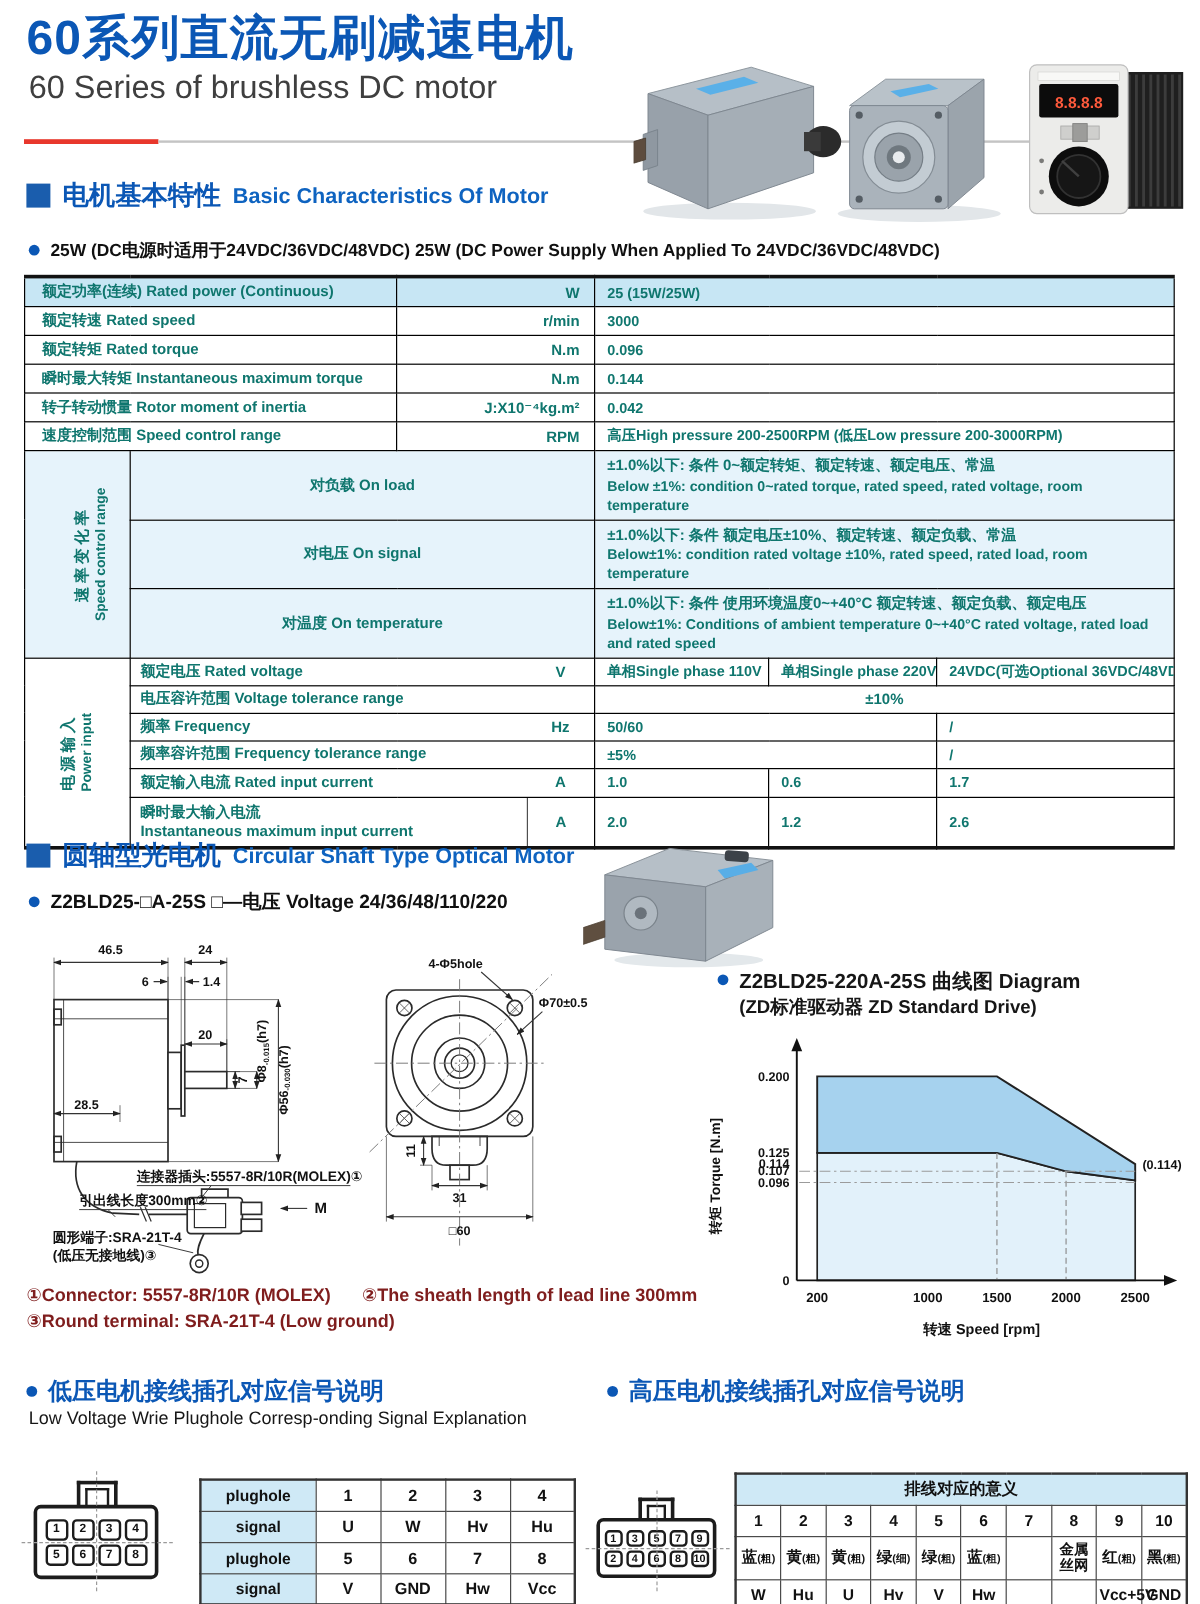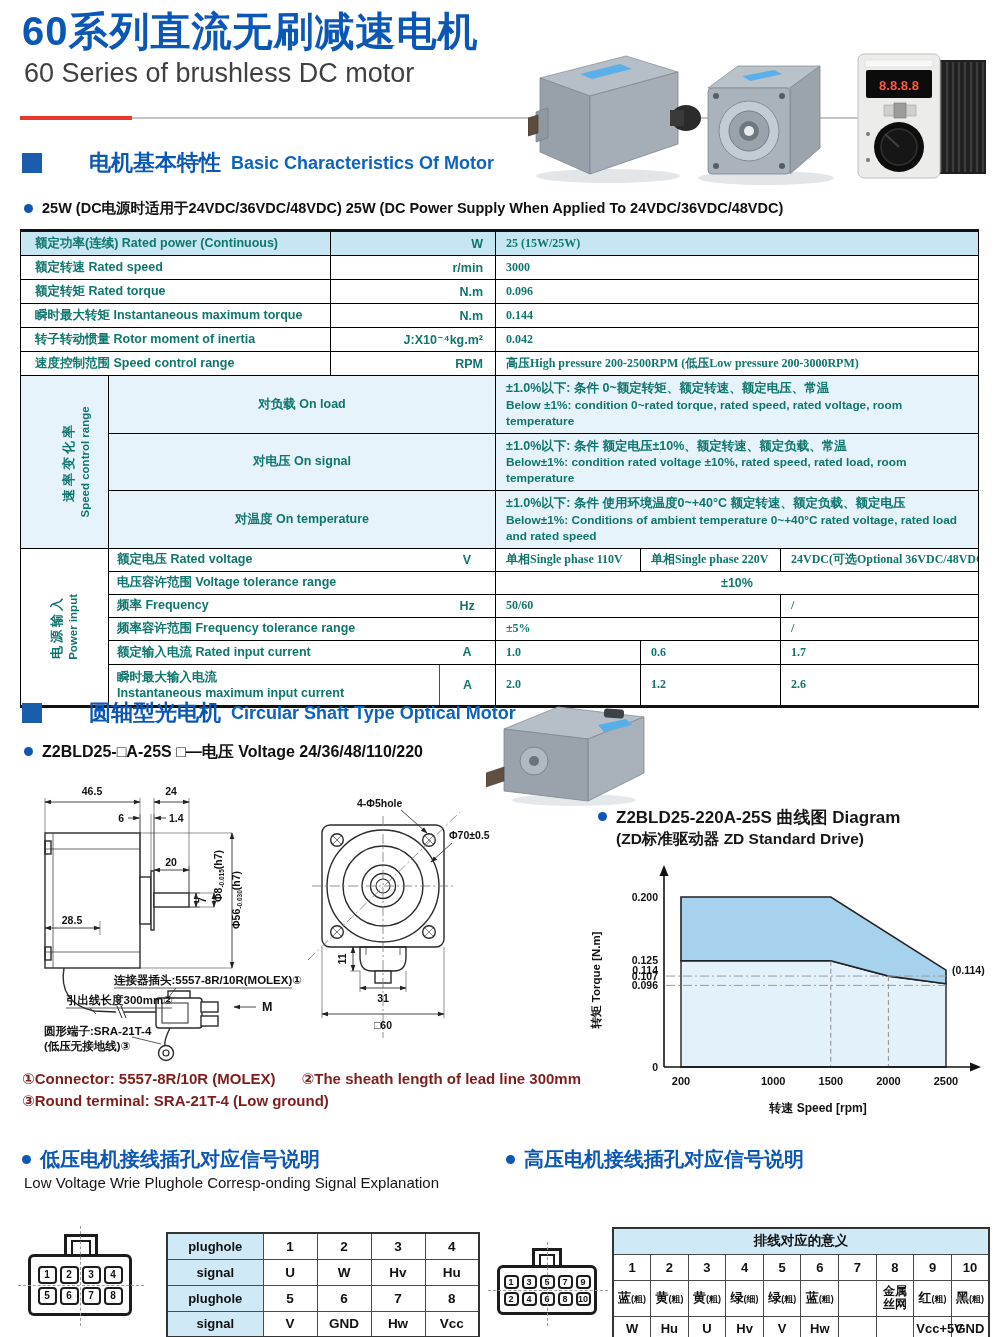--- a/index.html
+++ b/index.html
@@ -9,37 +9,37 @@
   
   .title-zh { position:absolute; left:22px; top:4px; font-size:40px; font-weight:800; color:#0b57b5; letter-spacing:1px; }
   .title-en { position:absolute; left:24px; top:58px; font-size:27px; font-weight:500; color:#3f3f3f; }
   .rule-red  { position:absolute; left:20px; top:116px; width:112px; height:4px; background:#e8372c; }
   .rule-gray { position:absolute; left:132px; top:117px; width:848px; height:2px; background:#c4c4c4; }
   .photos { position:absolute; left:528px; top:26px; }
 
   
   .sec-head { position:absolute; left:22px; display:flex; align-items:center; gap:10px; }
   .sq { width:20px; height:20px; background:#1a5dad; flex:0 0 auto; }
-  .sec-head .zh { font-size:22px; font-weight:800; color:#0b57b5;margin-left:37px; }
+  .sec-head .zh { font-size:22px; font-weight:800; color:#0b57b5; }
   .sec-head .en { font-size:18px; font-weight:600; color:#0e63c0; }
 
   .bullet { position:absolute; display:flex; gap:9px; }
   .dot { width:9px; height:9px; border-radius:50%; background:#0b57b5; margin-top:5px; flex:0 0 auto; }
   .btext { font-size:14.5px; font-weight:700; color:#101010; }
   .btext.big { font-size:16px; }
 
   
   table.spec { position:absolute; left:20px; top:229px; width:958px; border-collapse:collapse; table-layout:fixed;
     border-top:3px solid #121212; border-bottom:3px solid #121212; }
   table.spec td { border:1px solid #000000; font-size:12.5px; font-weight:600; color:#0f766e; padding:1px 8px; overflow:hidden; }
   table.spec tr.hdr td { background:#c7e6f4; }
   table.spec tr.grp td { background:#e6f3fb; }
   td.lbl { padding-left:14px !important; }
   td.unit { text-align:right; padding-right:12px !important; }
-  td.val { padding-left:10px !important; white-space:nowrap; font-size:12px !important;font-family:Liberation Serif, serif; }
+  td.val { padding-left:10px !important; white-space:nowrap; font-size:12px !important; }
   td.ctr { text-align:center; }
   td.ctrv { text-align:center; }
   td.side { padding:0 !important; text-align:center; vertical-align:middle; }
   .vert { display:inline-block; transform:rotate(-90deg); white-space:nowrap; line-height:1.3; text-align:center; }
   .vert .vzh { font-size:13px; font-weight:700; letter-spacing:3px; }
   .vert .ven { font-size:11.5px; font-weight:600; }
   td.val2 { padding:3px 10px !important; }
   td.val2 .zhl { font-size:12.5px; line-height:1.5; }
   td.val2 .enl { font-size:11.8px; line-height:1.35; }
   td.cell2 { padding:0 0 0 8px !important; }

